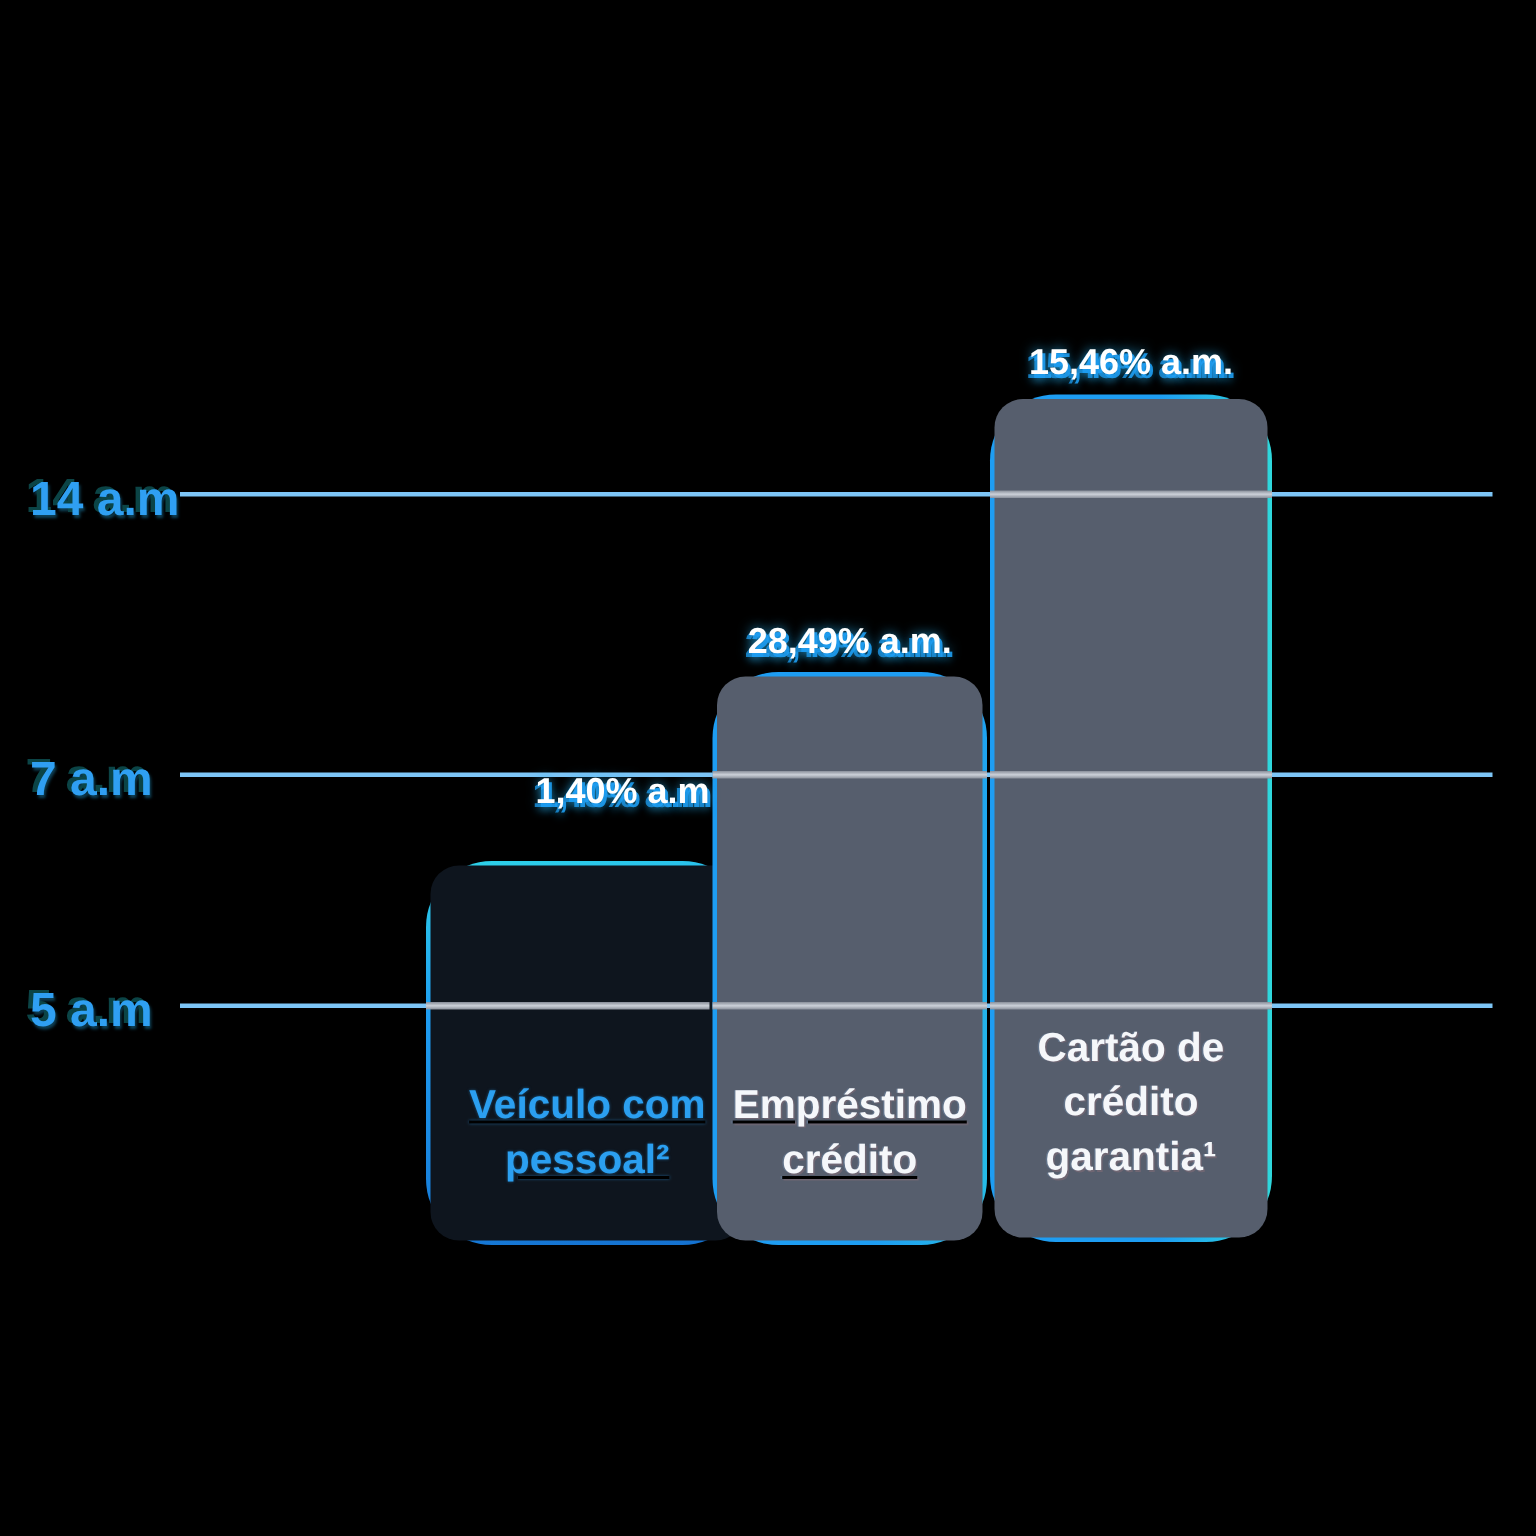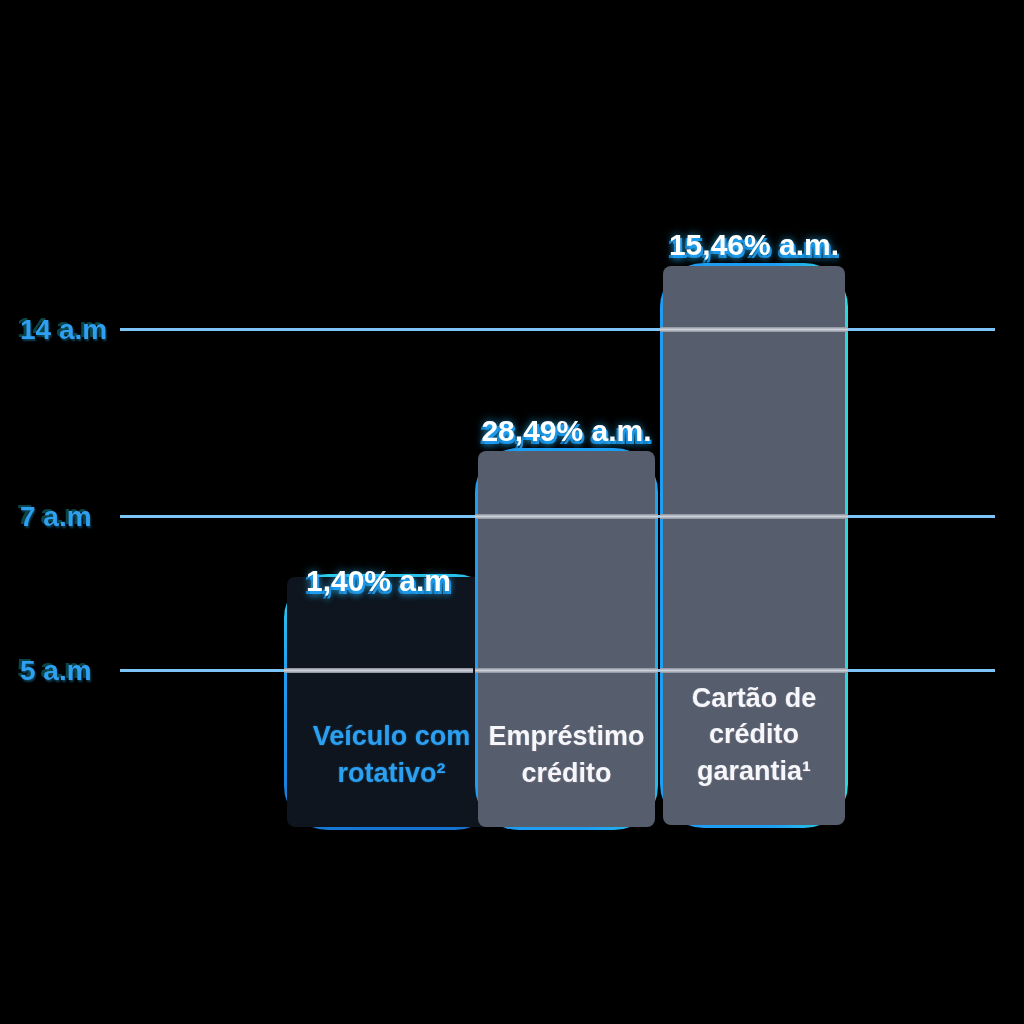--- a/index.html
+++ b/index.html
@@ -41,55 +41,57 @@
   .ov-b2 { left: 475px; width: 183px; }
   .ov-b3 { left: 660px; width: 188px; }
   .ov-y1  { top: 668px; }
   .ov-y6  { top: 514px; }
   .ov-y14 { top: 327px; }
 
   
   .axis-label {
     position: absolute;
     left: 20px;
-    font-size: 28px;
+    font-size: 32px;
     letter-spacing: 0px;
     color: #2f9ff2;
     text-shadow: -3px -2px 0 rgba(12, 72, 74, 0.95), 1px 2px 2px rgba(41, 182, 246, 0.35);
     z-index: 2;
   }
   #ax-14 { top: 314px; }
   #ax-6  { top: 501px; }
   #ax-1  { top: 655px; }
 
   
   .bar {
     position: absolute;
     border-radius: 44px;
     padding: 3px;
     z-index: 3;
     box-sizing: border-box;
   }
   .bar-inner {
     width: 100%;
     height: 100%;
-    border-radius: 8px;
+    border-radius: 19px;
     display: flex;
     align-items: flex-end;
     justify-content: center;
     box-sizing: border-box;
   }
   #bar-1 {
     left: 284px; top: 574px; width: 215px; height: 256px;
     background: linear-gradient(170deg, #2ed3e8 0%, #1e9df2 35%, #1470cf 100%);
+    text-decoration: underline;
   }
   #bar-1 .bar-inner { background: #0e151e; }
   #bar-2 {
     left: 475px; top: 448px; width: 183px; height: 382px;
     background: linear-gradient(100deg, #1e9df2 0%, #1e9df2 70%, #27bfe6 100%);
+    text-decoration: underline;
   }
   #bar-2 .bar-inner { background: #565e6d; }
   #bar-3 {
     left: 660px; top: 263px; width: 188px; height: 565px;
     background: linear-gradient(90deg, #1e9df2 0%, #1e9df2 60%, #2fd8dc 100%);
   }
   #bar-3 .bar-inner { background: #565e6d; }
 
   
   .bar-label {
@@ -98,51 +100,51 @@
     line-height: 1.35;
     padding-bottom: 36px;
   }
   .bar-label.blue  { color: #2b9ff0; text-shadow: 0 0 2px rgba(43,159,240,0.5); }
   .bar-label.white { color: #f5f7fa; text-shadow: 1px 1px 0 rgba(255,150,150,0.15), -1px 0 0 rgba(150,200,255,0.2); }
 
   
   .value-label {
     position: absolute;
     text-align: center;
-    font-size: 30px;
+    font-size: 24px;
     color: #ffffff;
     z-index: 5;
     text-shadow:
       2px 3px 0 rgba(30, 157, 242, 0.9),
       -2px 3px 0 rgba(30, 157, 242, 0.75),
       0 0 8px rgba(41, 182, 246, 0.8),
       0 5px 6px rgba(41, 182, 246, 0.6);
   }
-  #val-1 { left: 284px; width: 189px; top: 564px; }
+  #val-1 { left: 284px; width: 189px; top: 514px; text-align: right; }
   #val-2 { left: 475px; width: 183px; top: 414px; }
   #val-3 { left: 660px; width: 188px; top: 228px; }
 </style>
 </head>
 <body>
 
 <div id="canvas">
 
   <div class="gridline" id="gl-14"></div>
   <div class="gridline" id="gl-6"></div>
   <div class="gridline" id="gl-1"></div>
 
   <div class="axis-label" id="ax-14">14 a.m</div>
   <div class="axis-label" id="ax-6">7 a.m</div>
   <div class="axis-label" id="ax-1">5 a.m</div>
 
   <div class="bar" id="bar-1">
     <div class="bar-inner">
       <div class="bar-label blue">
         <span>Veículo com</span><br>
-        <span>rotativo²</span>
+        <span>pessoal²</span>
       </div>
     </div>
   </div>
 
   <div class="bar" id="bar-2">
     <div class="bar-inner">
       <div class="bar-label white">
         <span>Empréstimo</span><br>
         <span>crédito</span>
       </div>

